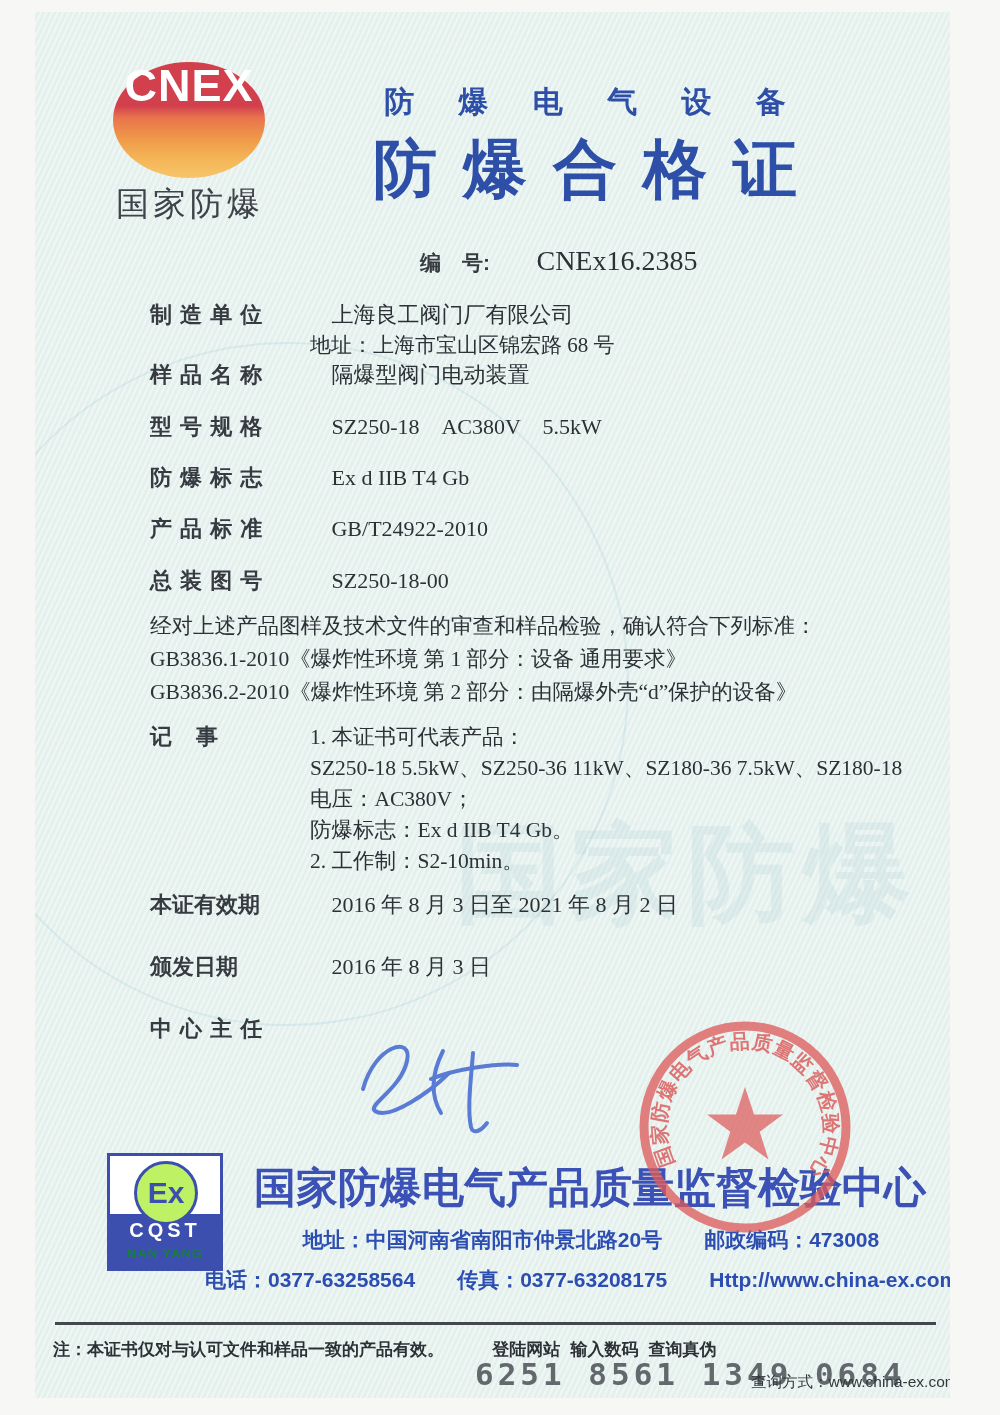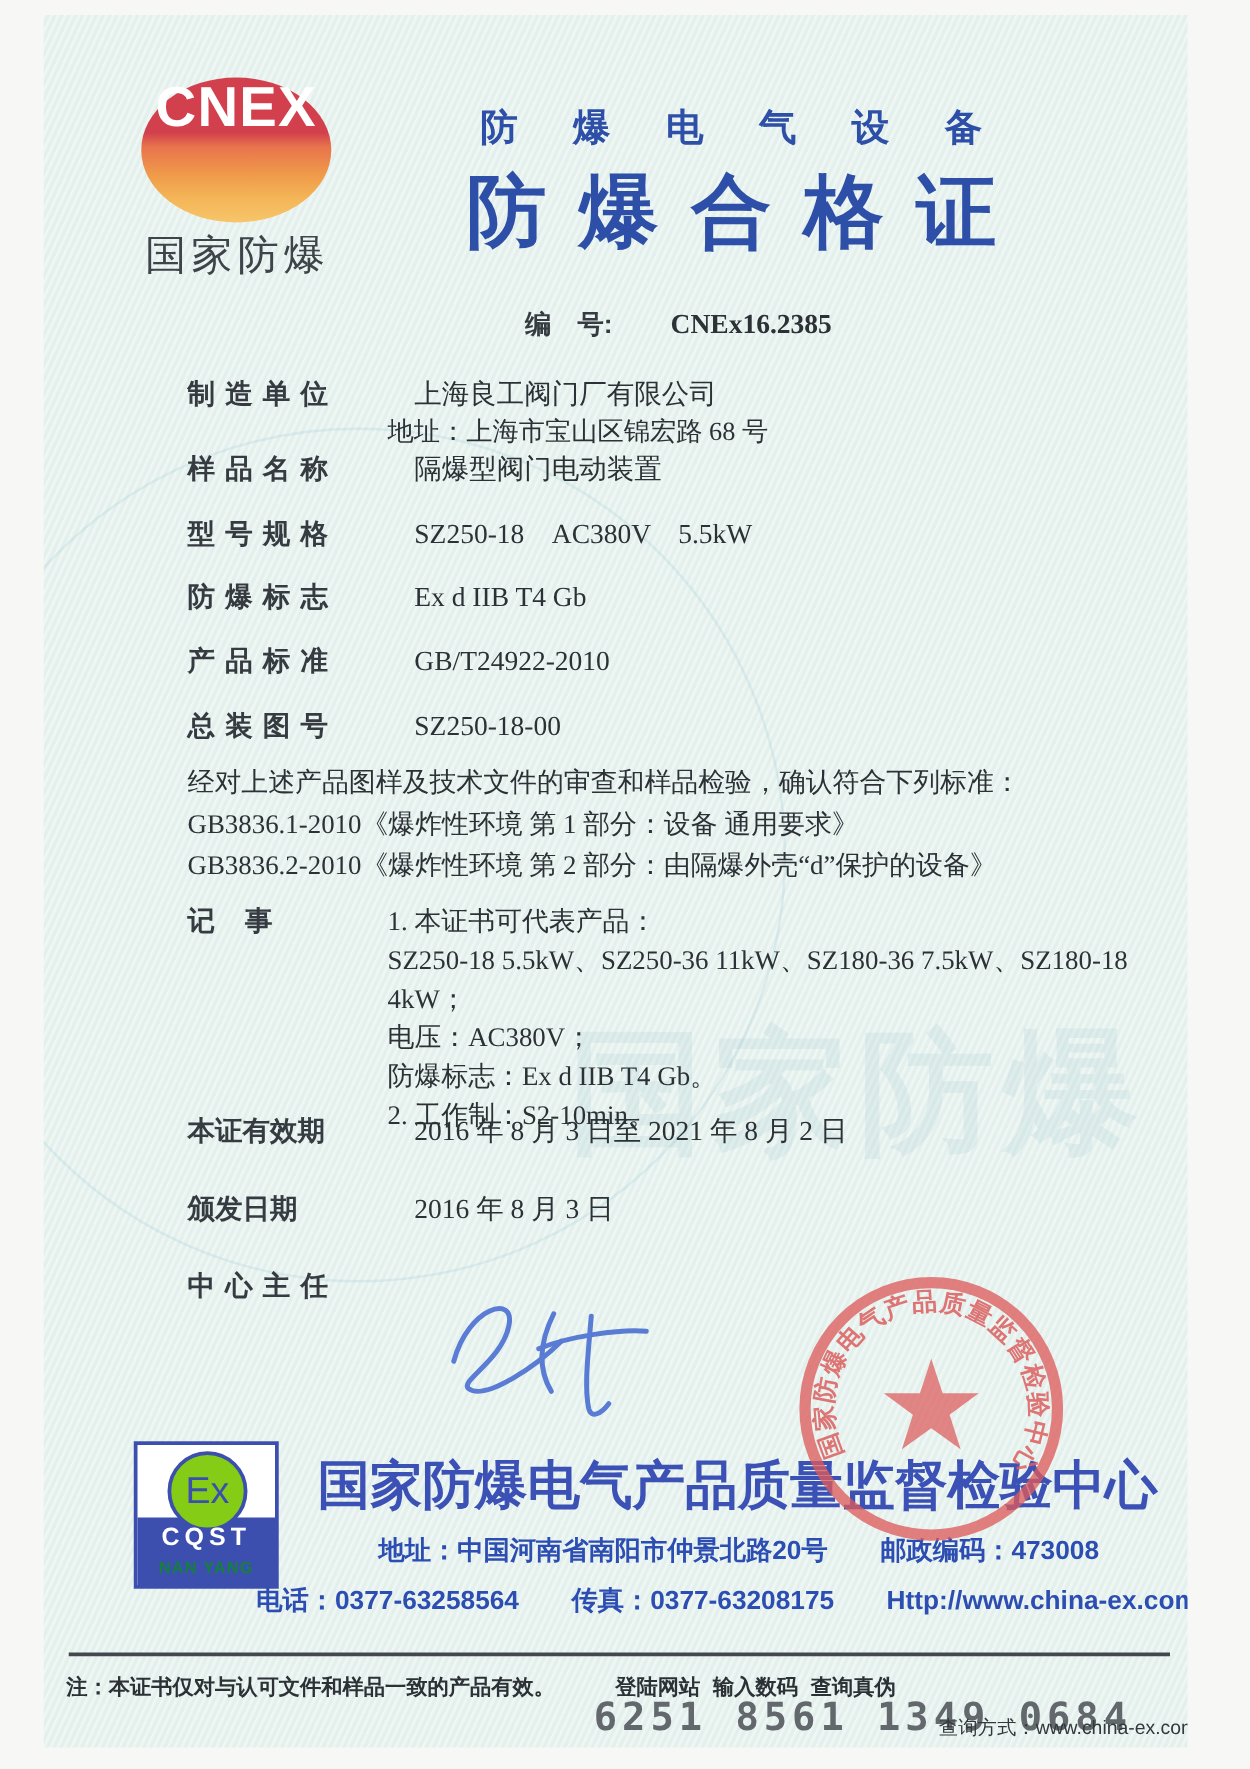--- a/index.html
+++ b/index.html
@@ -27,21 +27,21 @@
              transform:translateY(-2px);}
   .cnex-caption{position:absolute;left:55px;top:170px;width:200px;text-align:center;
                 font-size:33px;letter-spacing:4px;color:#3f444a;font-weight:500;}
   
   .subtitle{position:absolute;left:250px;top:70px;width:600px;text-align:center;
             font-size:30px;font-weight:700;color:#2e4fa7;letter-spacing:18px;text-indent:18px;}
   .title{position:absolute;left:230px;top:114px;width:640px;text-align:center;
          font-size:64px;font-weight:700;color:#2e4fa7;letter-spacing:26px;text-indent:26px;}
   .certno{position:absolute;left:385px;top:233px;white-space:nowrap;}
   .certno .lbl{display:inline-block;width:112px;font-size:21px;font-weight:600;color:#363b41;}
-  .certno .val{font-family:"Liberation Serif","DejaVu Serif",serif;font-size:22px;color:#2c3136;font-weight:bold;}
+  .certno .val{font-family:"Liberation Serif","DejaVu Serif",serif;font-size:28px;color:#2c3136;}
   
   .row{position:absolute;left:115px;white-space:nowrap;}
   .row .lbl{display:inline-block;width:160px;font-size:22px;font-weight:600;
             color:#363b41;letter-spacing:1px;}
   .row .val{font-family:"Liberation Serif","DejaVu Serif",serif;font-size:22px;color:#2c3136;margin-left:17px;}
   .subline{position:absolute;left:275px;font-family:"Liberation Serif","DejaVu Serif",serif;
            font-size:21px;color:#2c3136;white-space:nowrap;}
   .stds{position:absolute;left:115px;top:598px;font-family:"Liberation Serif","DejaVu Serif",serif;
         font-size:21.5px;color:#2c3136;line-height:33px;white-space:nowrap;}
   .remarks-label{position:absolute;left:115px;top:710px;font-size:22px;font-weight:600;
@@ -50,23 +50,23 @@
            font-family:"Liberation Serif","DejaVu Serif",serif;font-size:21.5px;
            color:#2c3136;line-height:31px;white-space:nowrap;}
   
   .signature{position:absolute;left:310px;top:1015px;width:210px;height:115px;}
   .stamp{position:absolute;left:595px;top:1000px;width:230px;height:230px;opacity:.85;z-index:5;}
   
   .exmark{position:absolute;left:72px;top:1141px;width:116px;height:118px;
           border:3px solid #3c4fae;background:#ffffff;box-sizing:border-box;}
   .exmark .band{position:absolute;left:0;bottom:0;width:100%;height:54px;background:#3c4fae;}
   .exmark .circle{position:absolute;left:24px;top:5px;width:58px;height:58px;border-radius:50%;
-                  border:3px solid #3c4fae;background:#84cc16;z-index:2;
+                  border:3px solid #3c4fae;background:#bef264;z-index:2;
                   display:flex;align-items:center;justify-content:center;
-                  font-size:30px;font-weight:400;color:#3c4fae;}
+                  font-size:30px;font-weight:700;color:#3c4fae;}
   .exmark .cqst{position:absolute;left:0;bottom:26px;width:100%;text-align:center;z-index:3;
                 color:#ffffff;font-size:20px;font-weight:600;letter-spacing:4px;margin-top:36px;}
   .exmark .ny{position:absolute;left:0;bottom:7px;width:100%;text-align:center;z-index:3;
               color:#15803d;font-size:13px;font-weight:600;letter-spacing:1px;}
   .orgname{position:absolute;left:198px;top:1148px;width:714px;text-align:center;z-index:2;
            font-family:"DejaVu Serif","Liberation Serif",serif;font-size:42px;font-weight:700;
            color:#3b51b5;white-space:nowrap;}
   .addr{position:absolute;left:200px;top:1214px;width:712px;text-align:center;
         font-size:21px;font-weight:700;color:#2c4db1;white-space:nowrap;}
   .contact{position:absolute;left:170px;top:1254px;width:742px;text-align:center;
@@ -135,21 +135,20 @@
     <div class="stds">
       <div>经对上述产品图样及技术文件的审查和样品检验，确认符合下列标准：</div>
       <div>GB3836.1-2010《爆炸性环境 第 1 部分：设备 通用要求》</div>
       <div>GB3836.2-2010《爆炸性环境 第 2 部分：由隔爆外壳“d”保护的设备》</div>
     </div>
 
     <div class="remarks-label">记　事</div>
     <div class="remarks">
       <div>1. 本证书可代表产品：</div>
       <div>SZ250-18 5.5kW、SZ250-36 11kW、SZ180-36 7.5kW、SZ180-18</div>
-      <div>4kW；</div>
       <div>电压：AC380V；</div>
       <div>防爆标志：Ex d IIB T4 Gb。</div>
       <div>2. 工作制：S2-10min。</div>
     </div>
 
     <div class="row" style="top:878px">
       <span class="lbl" style="letter-spacing:0">本证有效期</span>
       <span class="val">2016 年 8 月 3 日至 2021 年 8 月 2 日</span>
     </div>
     <div class="row" style="top:940px">

